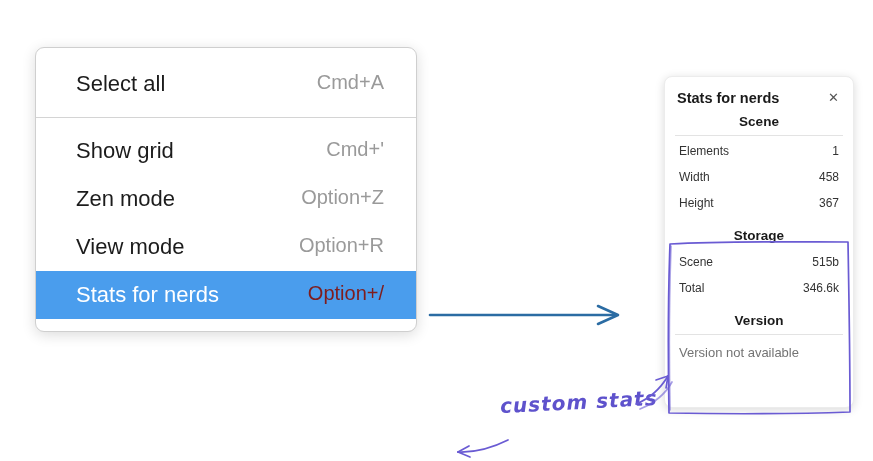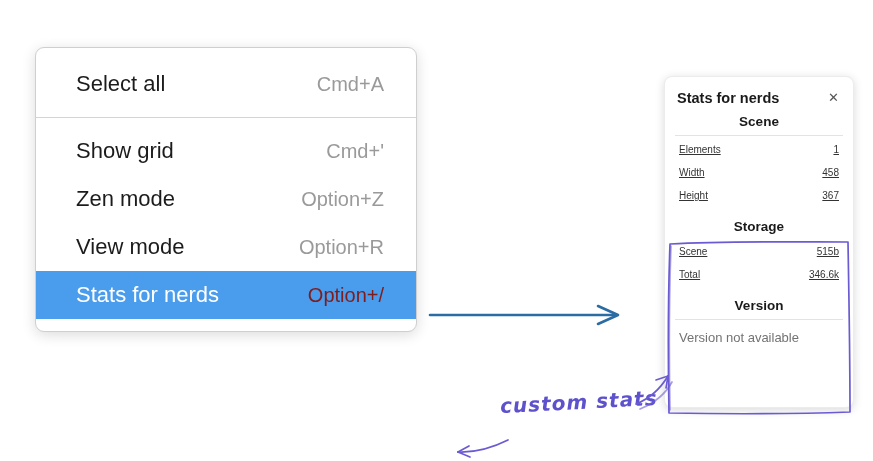--- a/index.html
+++ b/index.html
@@ -15,21 +15,21 @@
   }
 
   
   .context-menu{
     position:absolute;left:35px;top:47px;width:382px;
     background:#fff;border:1px solid #cfcfcf;border-radius:9px;
     box-shadow:0 3px 14px rgba(0,0,0,.14);
     padding:12px 0;z-index:1;
   }
   .menu-item{
-    display:flex;justify-content:space-between;align-items:center;
+    display:flex;justify-content:space-between;align-items:flex-start;
     padding:11px 32px 11px 40px;font-size:22px;color:#1c1c1c;cursor:default;
   }
   .menu-item .shortcut{color:#9a9a9a;font-size:20px;}
   .menu-item.selected{background:var(--sel-blue);color:#ffffff;}
   .menu-item.selected .shortcut{color:#7f1d1d;}
   .menu-divider{height:1px;background:#d4d4d4;margin:9px 0;}
 
   
   .stats-panel{
     position:absolute;left:664px;top:76px;width:190px;min-height:332px;
@@ -38,21 +38,21 @@
     padding:12px 12px 10px;z-index:1;color:#1a1a1a;
   }
   .panel-title-row{display:flex;justify-content:space-between;align-items:center;margin-bottom:8px;}
   .panel-title{font-weight:bold;font-size:14.5px;}
   .close-btn{
     font-size:13px;color:#555;line-height:1;cursor:pointer;padding:2px;
     background:none;border:none;font-family:inherit;
   }
   .section-header{text-align:center;font-weight:bold;font-size:13.5px;margin:12px 0 6px;}
   .panel-divider{height:1px;background:#e3e3e3;margin:2px -2px 2px;}
-  .stat-row{display:flex;justify-content:space-between;font-size:10px;color:#333;padding:6px 2px;text-decoration:underline;}
+  .stat-row{display:flex;justify-content:space-between;font-size:12px;color:#333;padding:6px 2px;}
   .stat-row .stat-value{text-align:right;color:#333;}
   .version-note{font-size:13px;color:#737373;padding:8px 2px 2px;}
 
   
   .overlay{
     position:absolute;left:0;top:0;width:873px;height:461px;
     z-index:3;pointer-events:none;
   }
   .blue-stroke{stroke:var(--arrow-blue);stroke-width:2.6;fill:none;stroke-linecap:round;stroke-linejoin:round;}
   .purple-stroke{stroke:var(--purple);stroke-width:1.7;fill:none;stroke-linecap:round;stroke-linejoin:round;}

